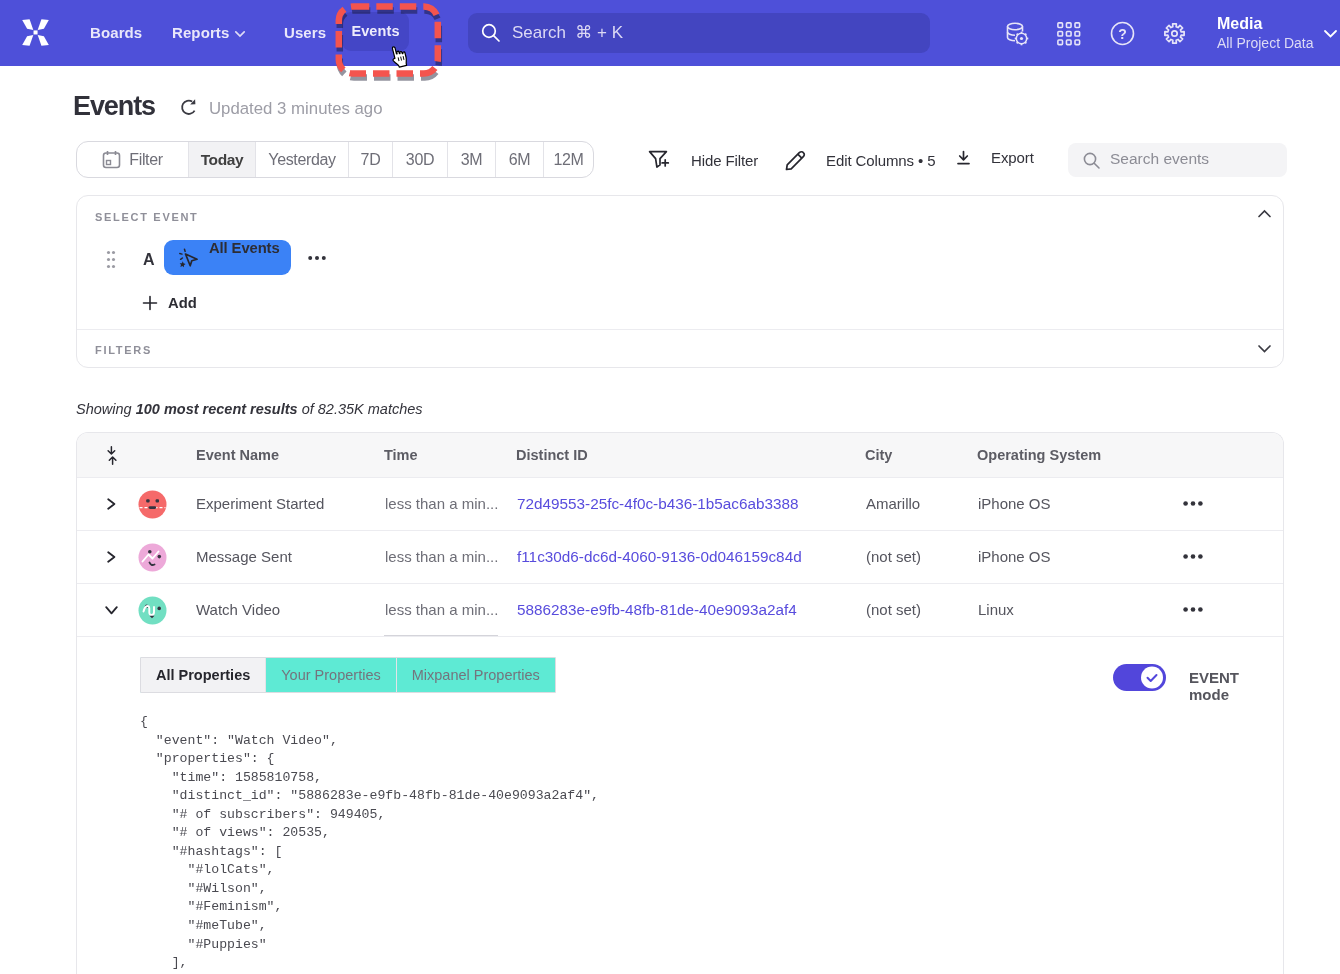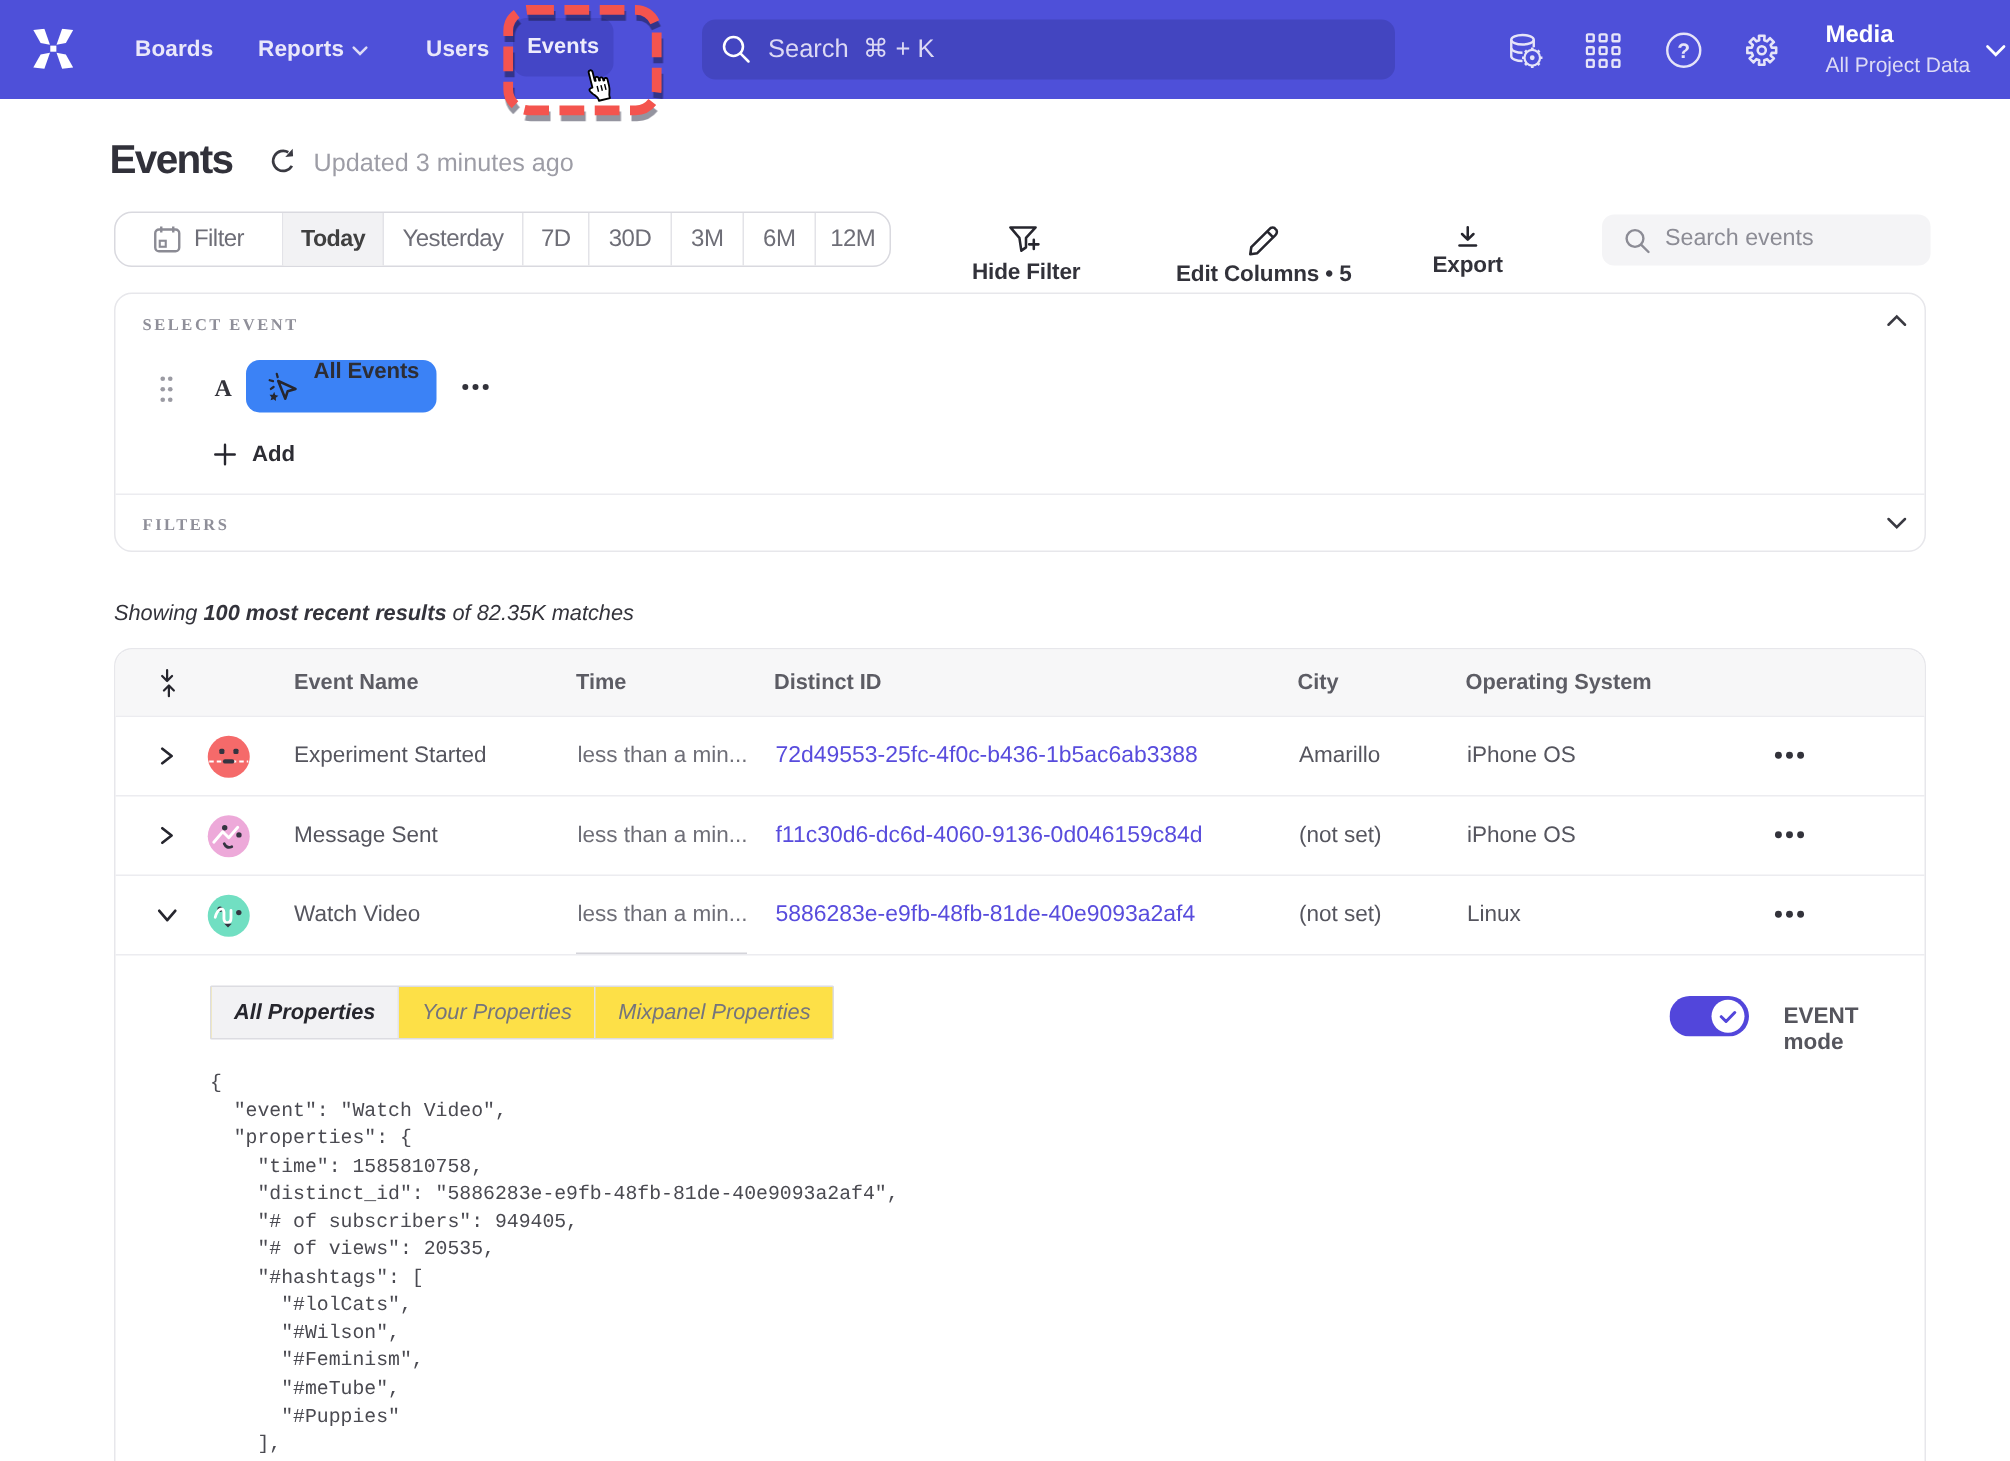--- a/index.html
+++ b/index.html
@@ -24,49 +24,49 @@
 #title { position:absolute; left:73px; top:91px; font-size:27px; font-weight:700; color:#31313a; letter-spacing:-1.1px;}
 #updated { position:absolute; left:209px; top:99px; font-size:16.8px; color:#9d9da6; }
 
 #seg { position:absolute; left:76px; top:141px; width:518px; height:37px;
   border:1px solid #d9d9df; border-radius:12px; background:#fff; display:flex; align-items:stretch; }
 #seg .s { border-right:1px solid #e3e3e8; display:flex; align-items:center; justify-content:center;
   font-size:16px; letter-spacing:-0.35px; color:#6e6e77; }
 #seg .s:last-child { border-right:none; }
 #seg .sel { background:#f2f2f4; color:#404040; font-weight:700; font-size:15.5px; }
 
-.tbtn { position:absolute; top:149px; display:flex; align-items:center; gap:2px;
-  font-size:15px; font-weight:700; color:#32323a; letter-spacing:-0.1px;flex-direction:column; }
+.tbtn { position:absolute; top:149px; display:flex; align-items:center; gap:19px;
+  font-size:15px; font-weight:400; color:#32323a; letter-spacing:-0.1px; }
 #evsearch { position:absolute; left:1068px; top:143px; width:219px; height:34px;
   background:#f4f4f6; border-radius:8px; }
 #evsearch .ph { position:absolute; left:42px; top:7px; font-size:15.5px; color:#8c8c95; }
 
 .card { position:absolute; left:76px; border:1px solid #e7e7eb; border-radius:12px; background:#fff; }
-#card1 { top:195px; width:1208px; height:173px;font-family:Liberation Serif, serif; }
+#card1 { top:195px; width:1208px; height:173px; }
 .seclabel { font-size:11px; font-weight:700; letter-spacing:1.7px; color:#8f8f99; }
 #chipAll { position:absolute; left:164px; top:240px; width:127px; height:35px; background:#3b82f6;
   border-radius:9px; display:flex; align-items:flex-start; }
 #chipAll .t { font-size:14.8px; font-weight:700; color:#2d2d34; margin-left:45px; letter-spacing:-0.1px;}
 #addbtn { position:absolute; left:142px; top:295px; display:flex; gap:10px; align-items:center;
   font-size:14.8px; font-weight:700; color:#2d2d34; }
 
 #showing { position:absolute; left:76px; top:401px; font-size:14.5px; color:#33333b;font-style:italic; }
 
 #tcard { top:432px; width:1208px; height:542px; border-bottom:none; border-radius:12px 12px 0 0;padding-left:36px; }
 #thead { position:absolute; left:0; top:0; width:1206px; height:45px; background:#f7f7f8;
   border-radius:11px 11px 0 0; border-bottom:1px solid #ececf0; }
 .th { position:absolute; top:14px; font-size:14.5px; font-weight:600; color:#5c5c64; }
 .trow { position:absolute; left:0; width:1206px; height:53px; border-bottom:1px solid #ececf0; }
 .cell { position:absolute; top:17px; font-size:15px; }
 .cname { color:#55555e; }
 .cdim  { color:#6e6e77; }
 .clink { color:#584cdd; font-size:15.3px; }
 
 #tabs { position:absolute; left:63px; top:224px; height:36px; border:1px solid #dcdce1;
-  border-radius:1px; display:flex; background:#fde047;font-style:italic; }
+  border-radius:1px; display:flex; background:#5eead4; }
 #tabs .tab { display:flex; align-items:center; padding:0 15px; font-size:14.5px; color:#74747d;
   border-right:1px solid #e3e3e8; }
 #tabs .tab:last-child { border-right:none; }
 #tabs .tsel { background:#f2f2f4; color:#26262d; font-weight:700; }
 #jsonmode { position:absolute; left:1112px; top:236px; font-size:15px; font-weight:700; color:#55555d; }
 #json { position:absolute; left:63px; top:280px; font-family:"Liberation Mono", monospace;
   font-size:13.2px; line-height:18.55px; color:#4a4a51; white-space:pre; }
 </style>
 </head>
 <body>

